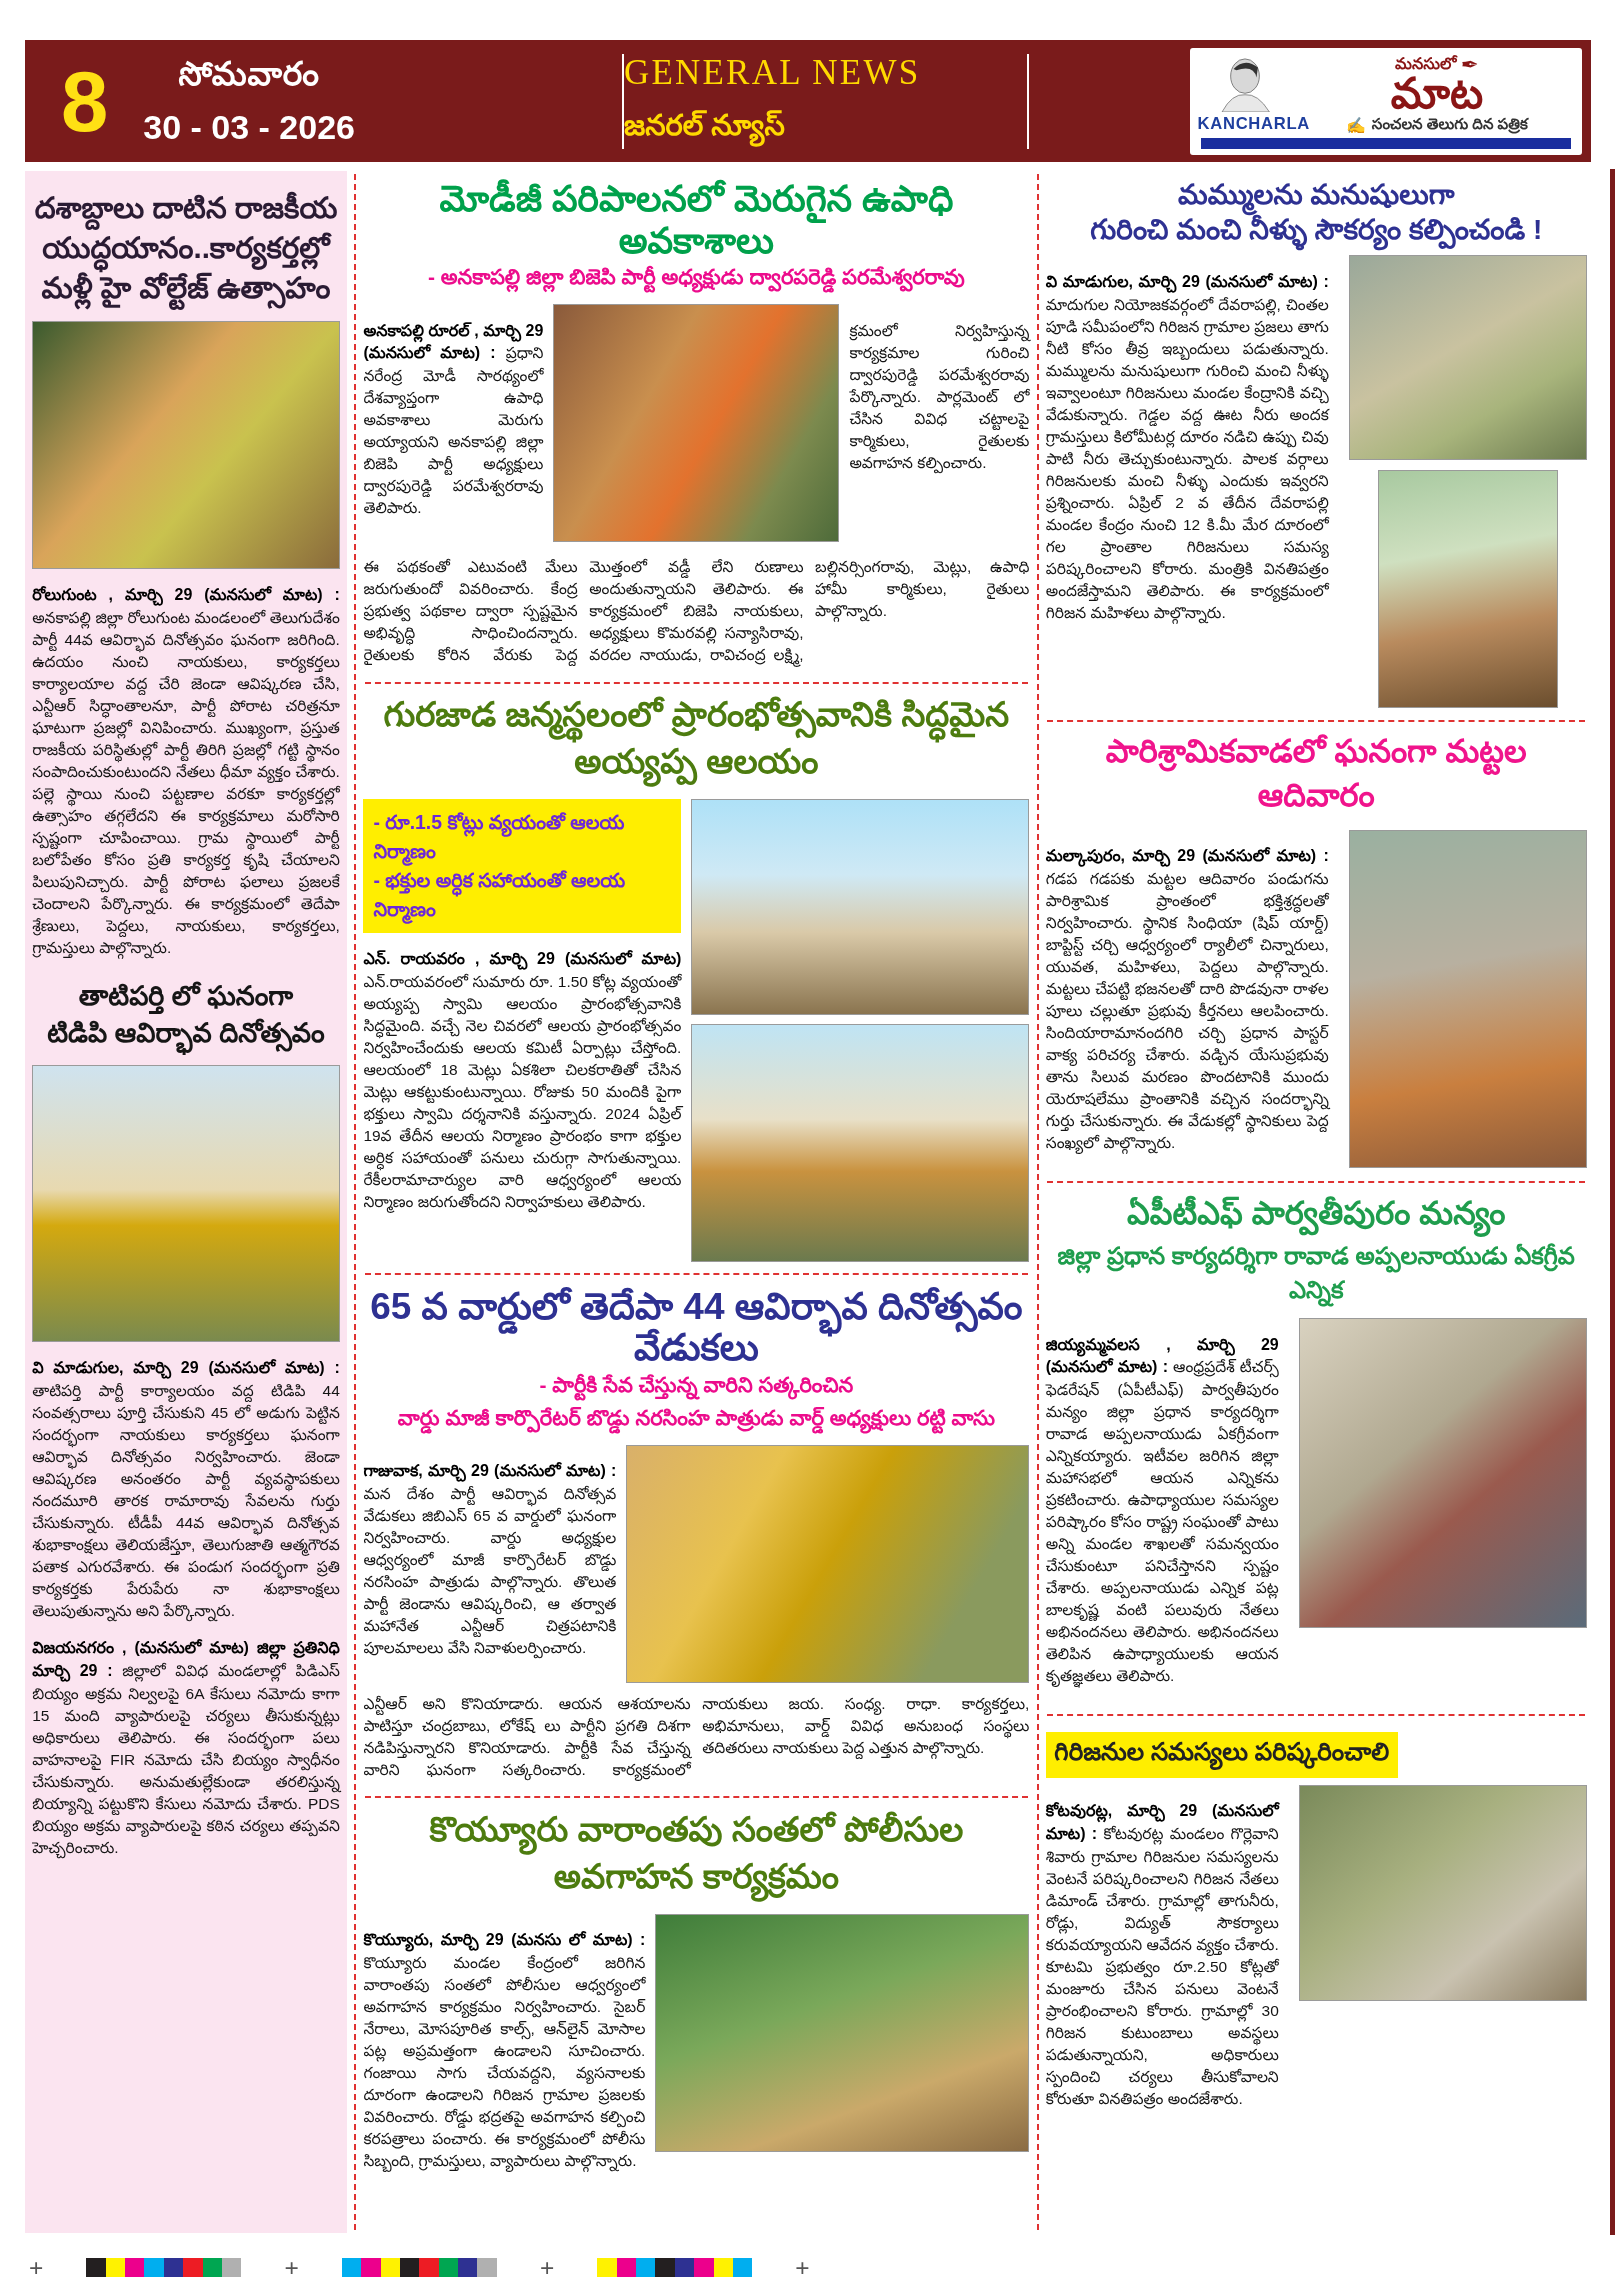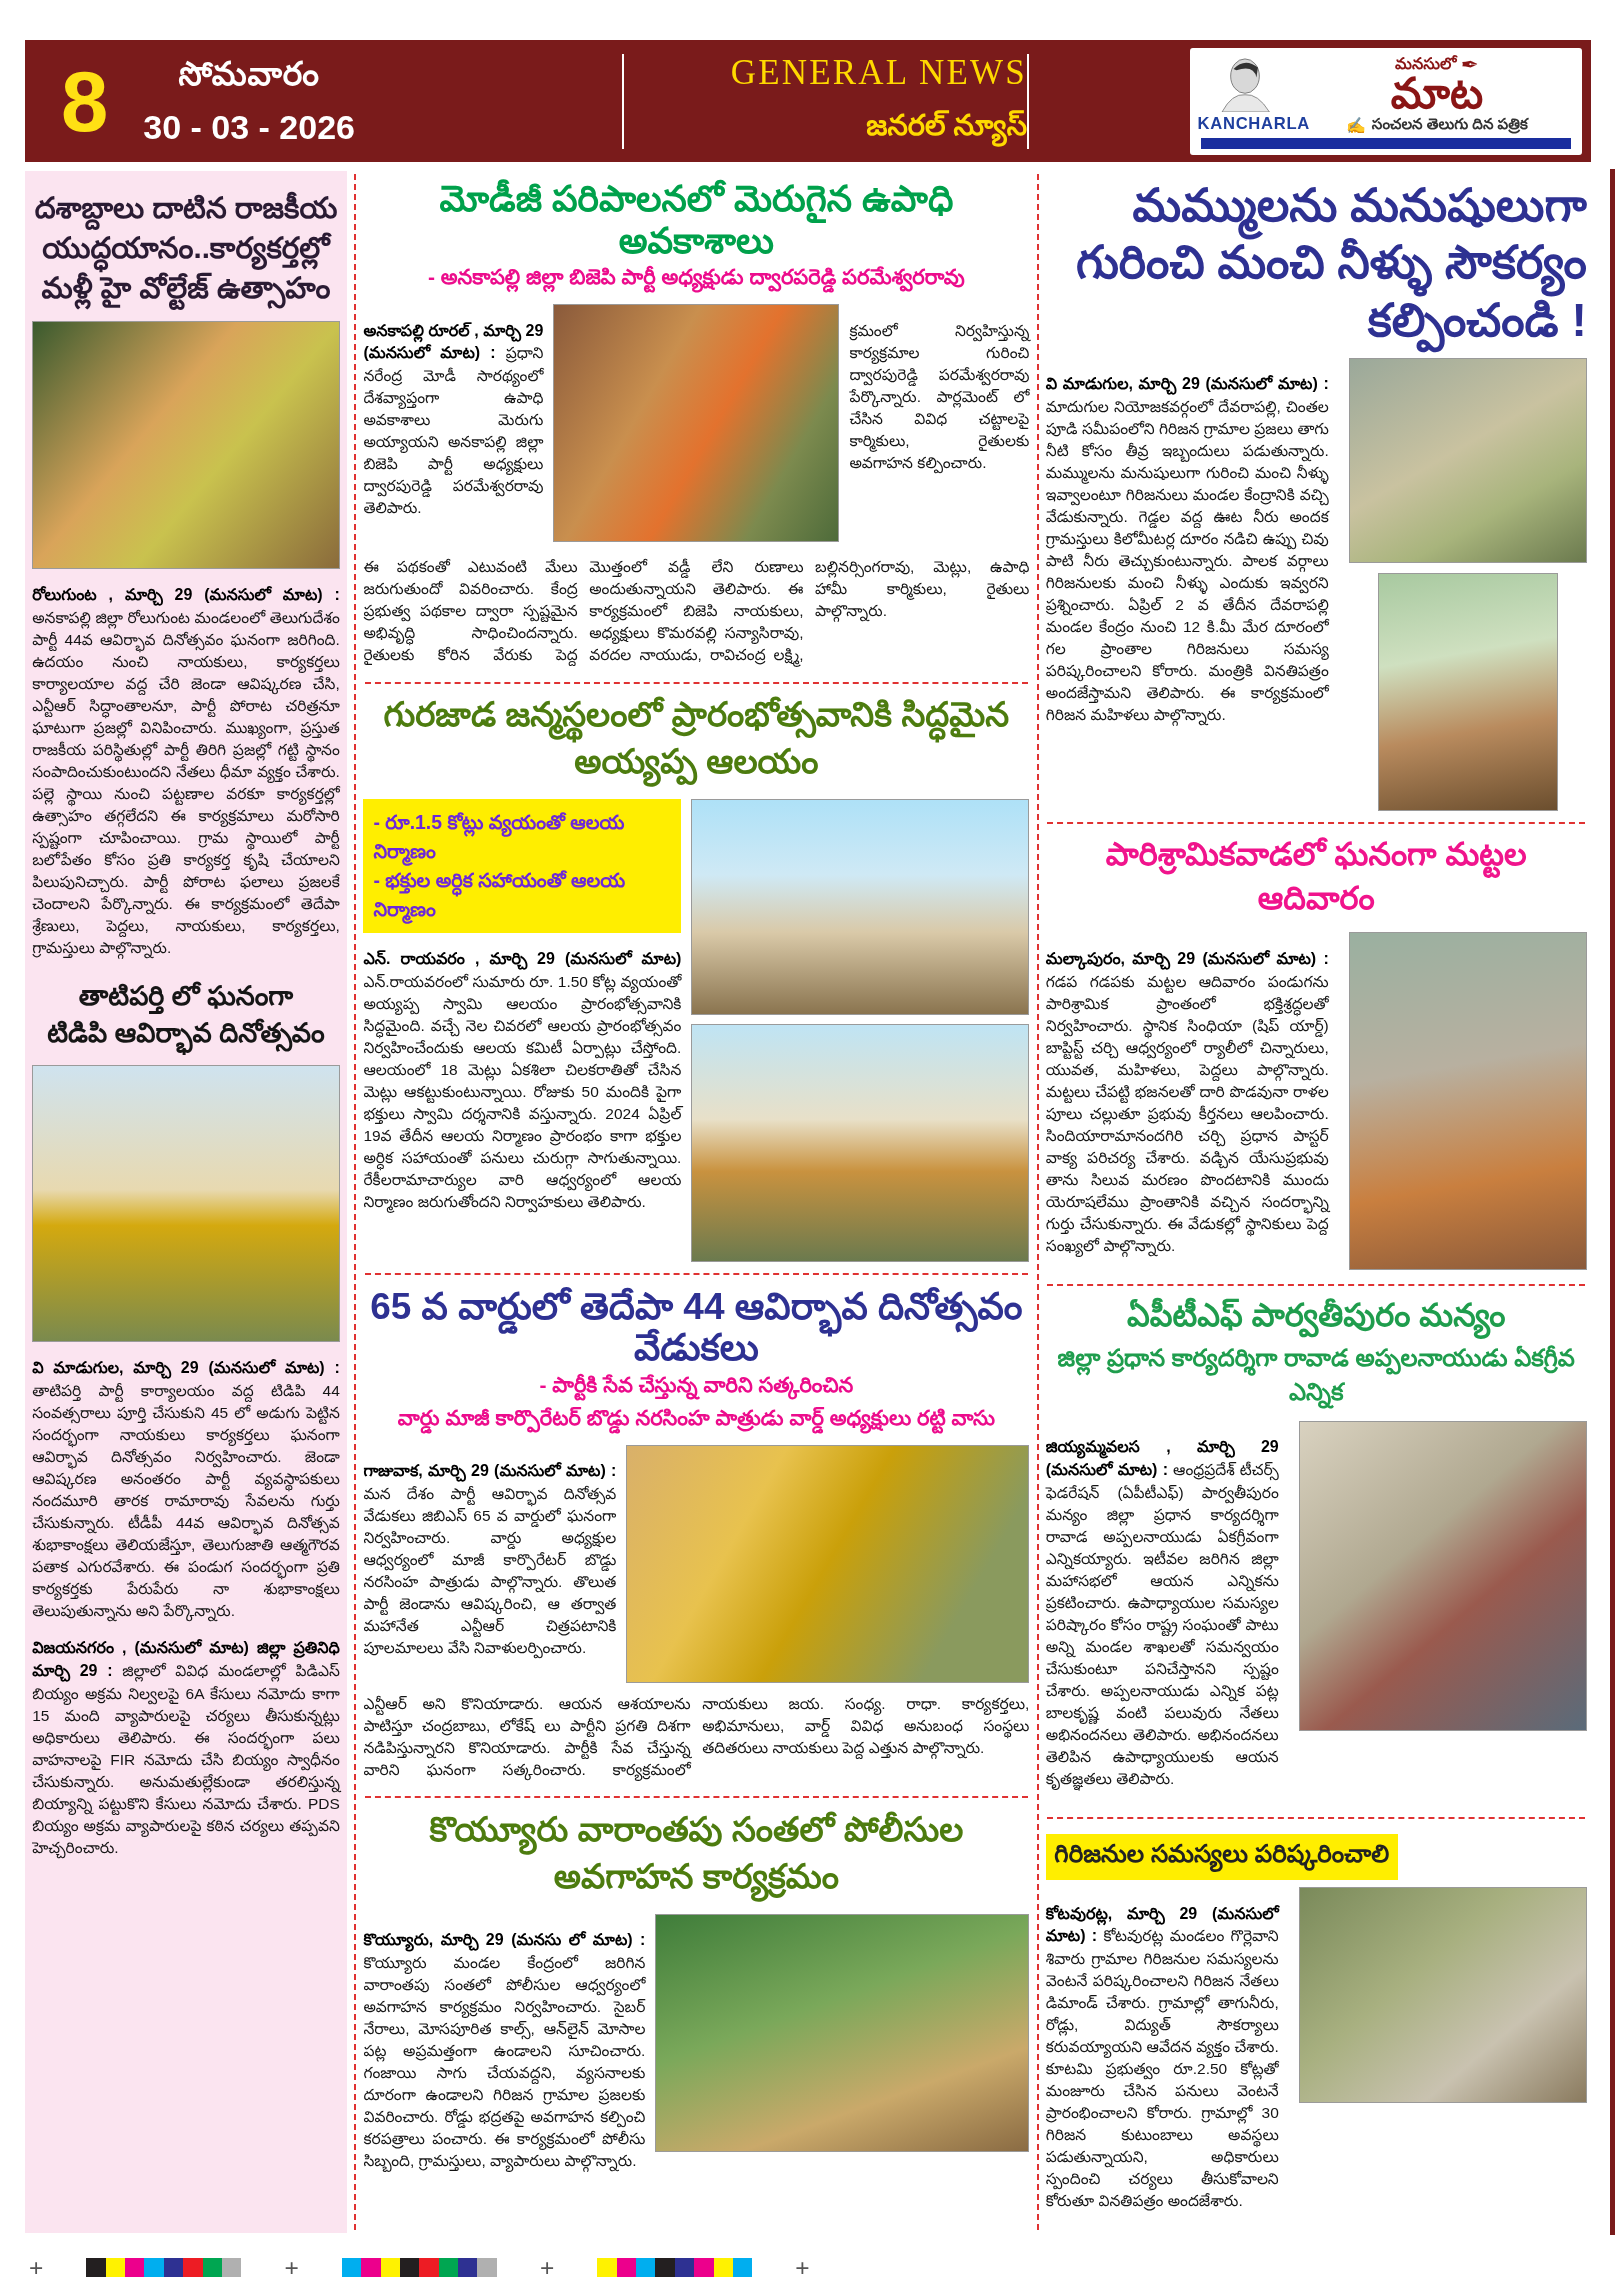--- a/index.html
+++ b/index.html
@@ -7,21 +7,21 @@
   .page{position:relative;width:1616px;height:2295px;background:#fff;overflow:hidden;}
   .edge-strip{position:absolute;right:0;top:169px;width:6.5px;height:2066px;background:#7a1b1b;}
 
   
   .masthead{position:absolute;left:25px;top:40px;width:1566px;height:122px;background:#7a1b1b;display:flex;align-items:center;}
   .mast-left{display:flex;align-items:center;gap:35px;padding-left:36px;width:597px;box-sizing:border-box;}
   .pagenum{font-size:85px;font-weight:800;color:#ffe014;line-height:1;}
   .daydate{text-align:center;color:#fff;}
   .day{font-size:33px;font-weight:800;letter-spacing:0.7px;}
   .date{font-size:34px;font-weight:800;margin-top:7.2px;}
-  .mast-center{width:403px;border-left:2.2px solid #fff;border-right:2.2px solid #fff;height:95px;display:flex;flex-direction:column;align-items:flex-end;justify-content:center;}
+  .mast-center{width:403px;border-left:2.2px solid #fff;border-right:2.2px solid #fff;height:95px;display:flex;flex-direction:column;align-items:flex-start;justify-content:center;}
   .gen-en{font-family:"Liberation Serif",serif;font-size:35px;color:#ffd900;letter-spacing:2.2px;}
   .gen-rule{width:302px;height:2.2px;background:#fff;margin:7.2px 0 8.6px 0;}
   .gen-te{font-size:29px;font-weight:800;color:#ffd900;}
   .logo-card{margin-left:auto;margin-right:8.6px;width:392px;height:107px;background:#fff;border-radius:2.9px;display:flex;flex-direction:column;justify-content:space-between;padding:4.3px 7.2px 5.8px 7.2px;box-sizing:border-box;}
   .logo-top{display:flex;align-items:center;gap:7.2px;flex:1;}
   .portrait-wrap{width:94px;text-align:center;}
   .portrait{width:66px;height:56px;margin:0 auto;position:relative;}
   .portrait svg{width:100%;height:100%;}
   .brand{font-size:16.6px;font-weight:800;color:#1f3f9e;letter-spacing:0.7px;margin-top:1.4px;}
   .logo-right{flex:1;display:flex;flex-direction:column;align-items:center;}
@@ -64,21 +64,21 @@
   .cols3{column-count:3;column-gap:11.5px;margin-top:14px;}
   .cols2{column-count:2;column-gap:11.5px;margin-top:10px;}
   .ybox{background:#ffee00;padding:8.6px 10px;margin-bottom:8.6px;}
   .ybox div{font-size:19.4px;font-weight:800;color:#6d28d9;line-height:1.5;}
   .ph-temple1{width:100%;height:216px;background:linear-gradient(180deg,#aee1f7 0%,#cfe9f5 35%,#d9c9a8 62%,#8a744f);}
   .ph-temple2{width:100%;height:238px;background:linear-gradient(180deg,#bfe4f4 0%,#e8e0c8 40%,#c9923f 62%,#6b7a4e);margin-top:8.6px;}
   .ph-tdp{width:403px;height:238px;background:linear-gradient(120deg,#d9b06a,#e8c24e 30%,#caa00a 50%,#8a9a5e 80%);}
   .ph-market{width:374px;height:238px;background:linear-gradient(160deg,#3f7d3a,#7aa85a 40%,#caa96a 72%,#8a6b43);}
 
   
-  .rh-blue{font-size:46px;font-weight:900;color:#2e3192;text-align:right;line-height:1.25;margin:5.8px 0 8.6px 0;}
+  .rh-blue{font-size:28px;font-weight:900;color:#2e3192;text-align:center;line-height:1.25;margin:5.8px 0 8.6px 0;}
   .rh-magenta{font-size:32px;font-weight:900;color:#f0148c;text-align:center;margin:5.8px 0 8.6px 0;}
   .rh-green1{font-size:32px;font-weight:900;color:#1f9d4d;text-align:center;margin:5.8px 0 1.4px 0;}
   .rh-green2{font-size:24px;font-weight:900;color:#1f9d4d;text-align:center;margin:2.9px 0 8.6px 0;}
   .rh-yellow{display:inline-block;background:#ffee00;color:#222;font-size:24.5px;font-weight:900;padding:5.8px 8.6px;margin:4.3px 0 7.2px 0;}
   .rrow{display:flex;gap:20px;}
   .ph-pots{width:238px;height:205px;background:linear-gradient(150deg,#9aa89a,#c9c2a0 45%,#a8b47c 70%,#6b7a4e);}
   .ph-woman{width:180px;height:238px;background:linear-gradient(170deg,#a8c9a0 0%,#cfe0c0 35%,#b98b5e 65%,#6b4e2e);}
   .ph-flower{width:238px;height:338px;background:linear-gradient(170deg,#9ab0a0 0%,#b8b0a0 40%,#c97f3f 72%,#8a5a3b);}
   .ph-aptf{width:288px;height:310px;background:linear-gradient(140deg,#d9d2c0,#b0a890 40%,#9a5a4e 60%,#5a6b7a);}
   .ph-tribal{width:288px;height:216px;background:linear-gradient(140deg,#7a8a5a,#a8b080 40%,#c9c2b0 70%,#8a7a5e);}

